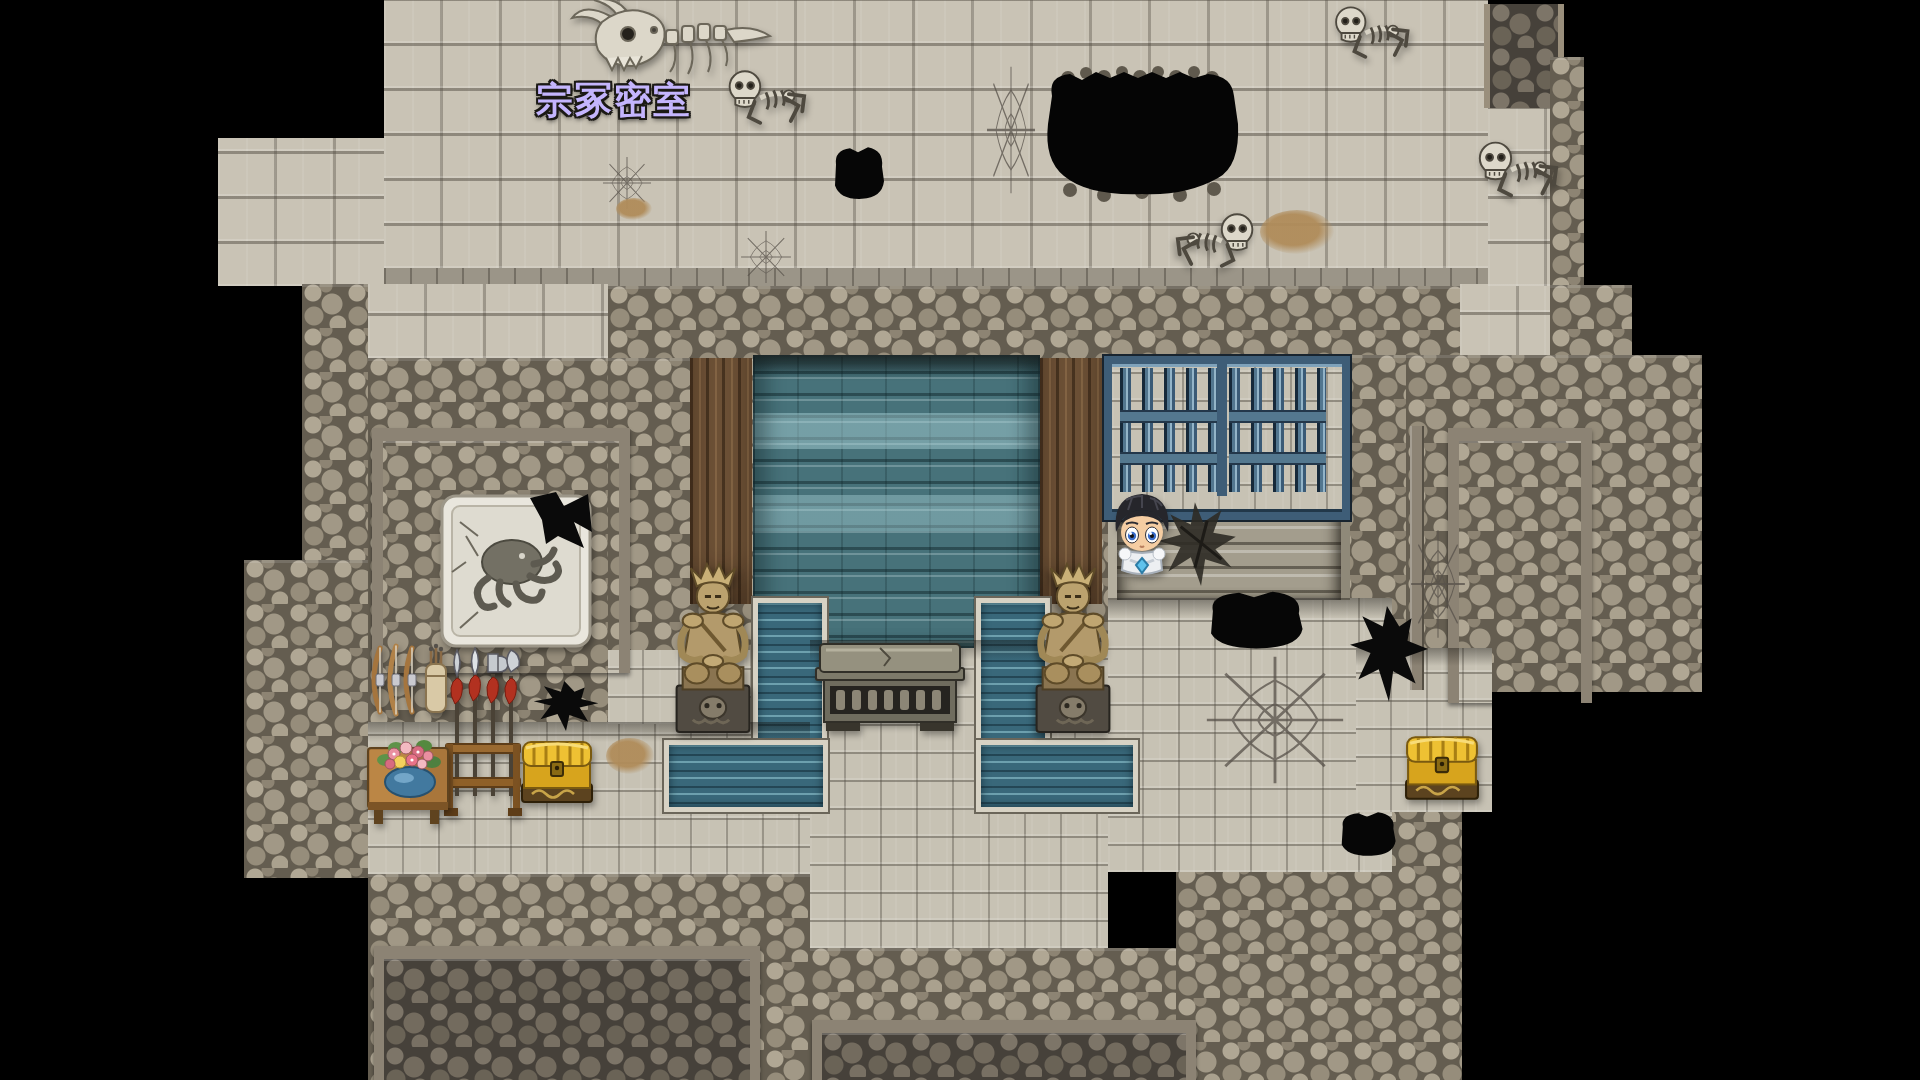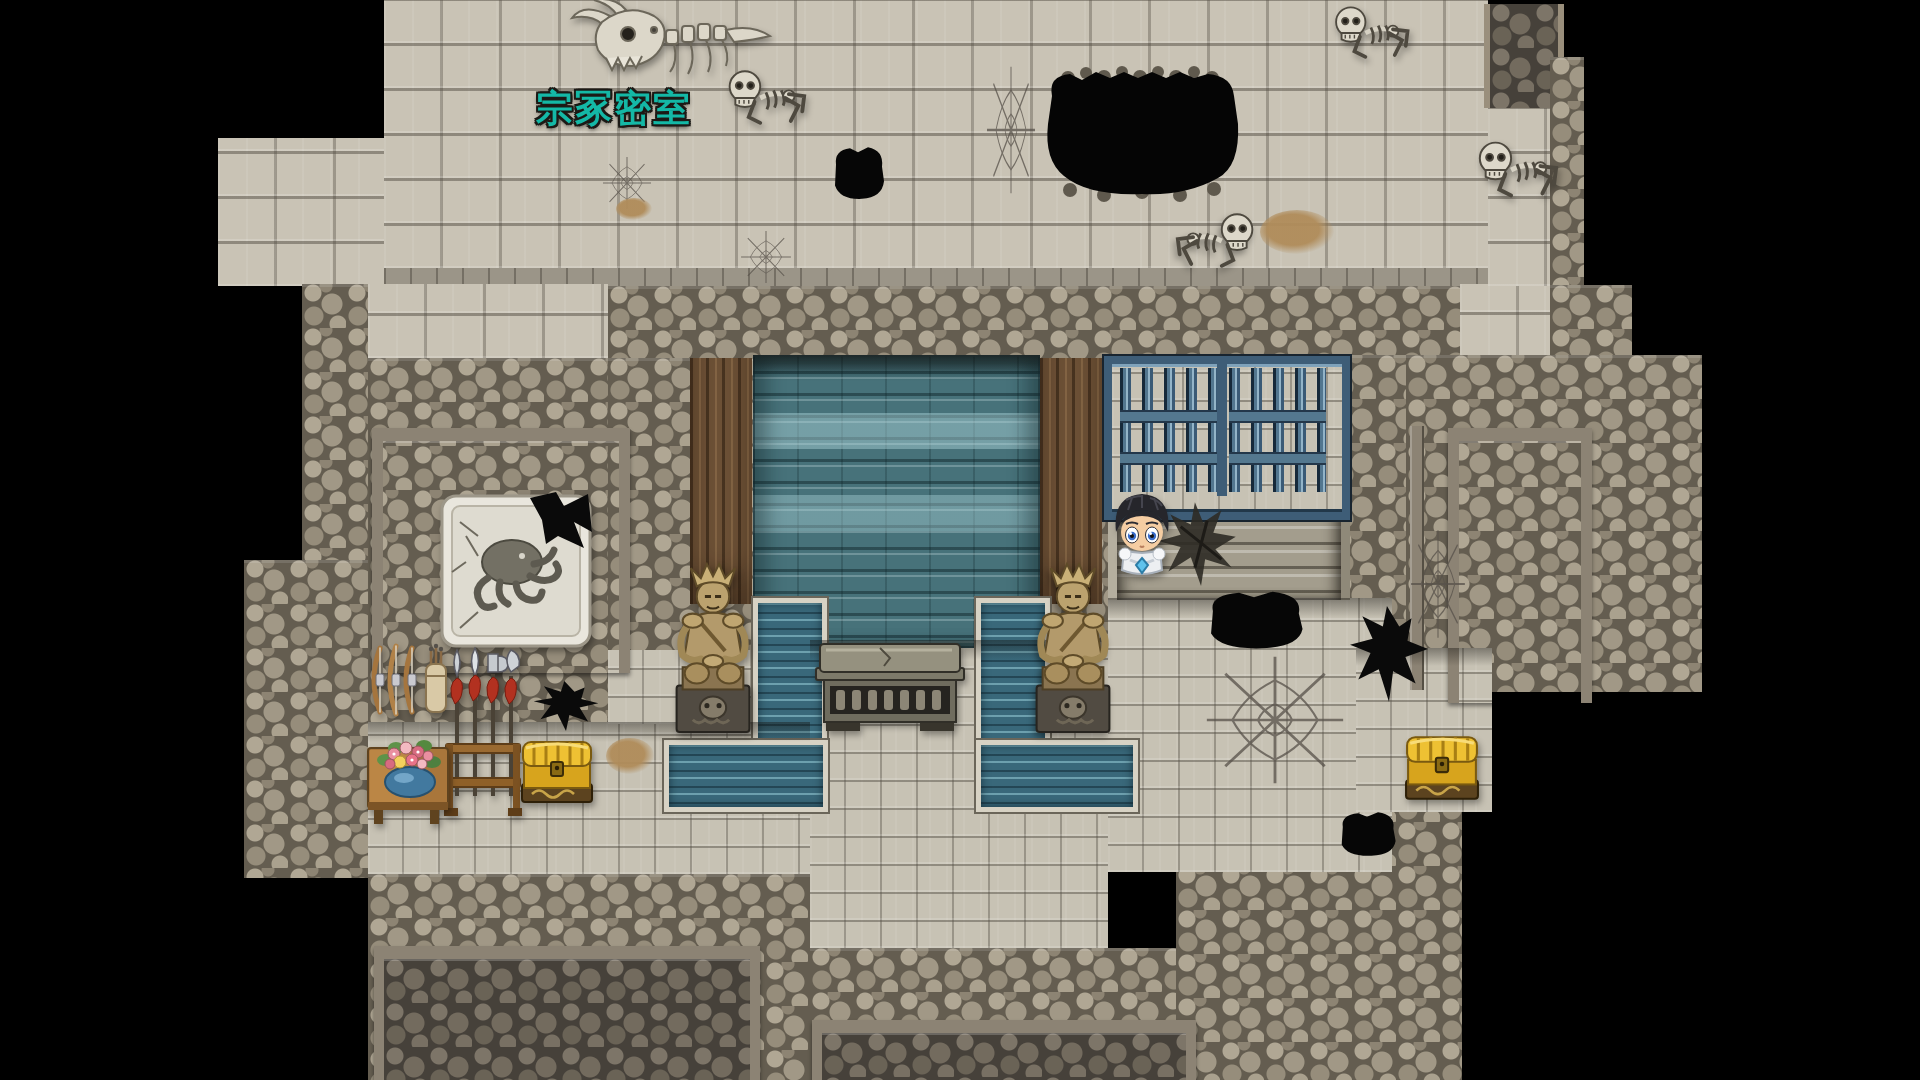--- a/index.html
+++ b/index.html
@@ -62,21 +62,21 @@
   .gate-panel::before{top:34%;} .gate-panel::after{top:68%;}
   .gate-post{left:105px;top:0;width:10px;height:132px;background:#3e5d77;}
   
   .sprite{position:absolute;}
   .sprite svg{width:100%;height:100%;display:block;}
   .decal{z-index:2;} .obj{z-index:4;filter:drop-shadow(2px 4px 3px rgba(0,0,0,.35));}
   .fur{z-index:4;filter:drop-shadow(2px 4px 3px rgba(0,0,0,.35));}
   .patch{background:radial-gradient(ellipse at 45% 45%, #b08c5a 0 45%, rgba(176,140,90,0) 72%);border-radius:50%;opacity:.95;}
   .web{opacity:.75;}
   
-  .map-label{left:536px;top:84px;z-index:9;color:#14b8a6;font-size:37px;letter-spacing:2px;font-weight:600;
+  .map-label{left:536px;top:76px;z-index:9;color:#c4b5fd;font-size:37px;letter-spacing:2px;font-weight:600;
     text-shadow:2px 0 0 #1c1a16,-2px 0 0 #1c1a16,0 2px 0 #1c1a16,0 -2px 0 #1c1a16,
     2px 2px 0 #1c1a16,-2px -2px 0 #1c1a16,2px -2px 0 #1c1a16,-2px 2px 0 #1c1a16,0 3px 5px rgba(0,0,0,.8);}
 </style>
 </head>
 <body>
 
 <div id="stage">
 
   <div class="tileL" style="left:384px;top:0;width:1104px;height:268px"></div>
   <div class="tile-edge" style="left:384px;top:268px;width:1104px;height:18px"></div>

